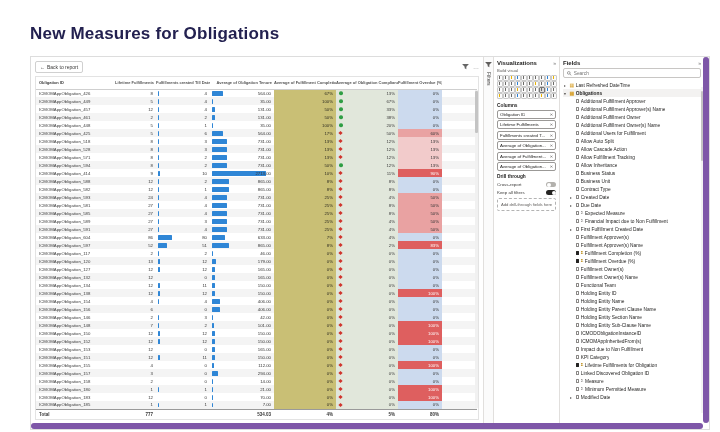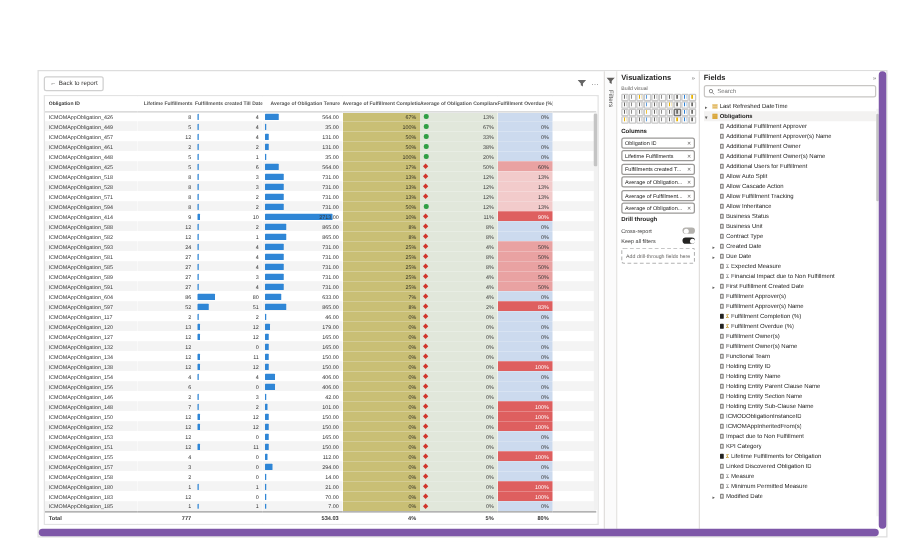--- a/index.html
+++ b/index.html
@@ -80,20 +80,21 @@
   .sig.msr{color:#b8860b;font-weight:bold}
   .flabel{font-size:4.8px;color:#252423;white-space:nowrap;overflow:hidden}
   .flist-scroll{position:absolute;right:1px;top:30px;bottom:10px;width:2.5px;background:#f3f3f3}
   .flist-thumb{position:absolute;top:4px;width:2.5px;height:70px;background:#c4c4c4;border-radius:1px}
   svg{display:block}
 </style>
 </head>
 <body>
 
 <div class="screen">
+  <div class="page-title">New Measures for Obligations</div>
 
   <div class="window">
 
     <div class="canvas">
       <div class="toolbar">
         <span class="backbtn">
           <span>←</span>
           <span>Back to report</span>
         </span>
         <span class="canvas-actions">

